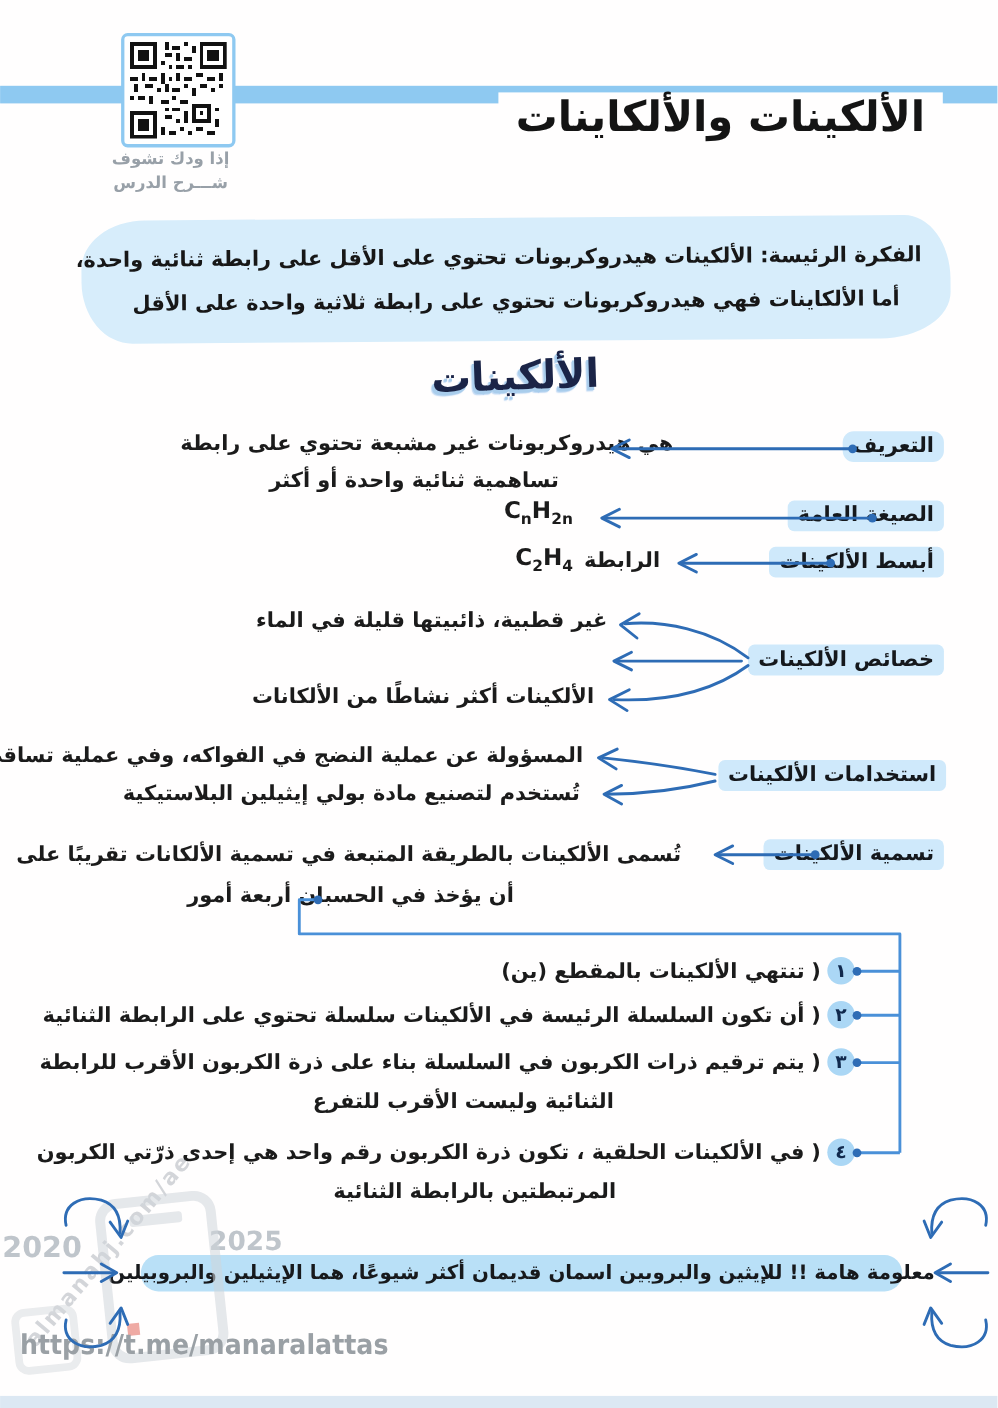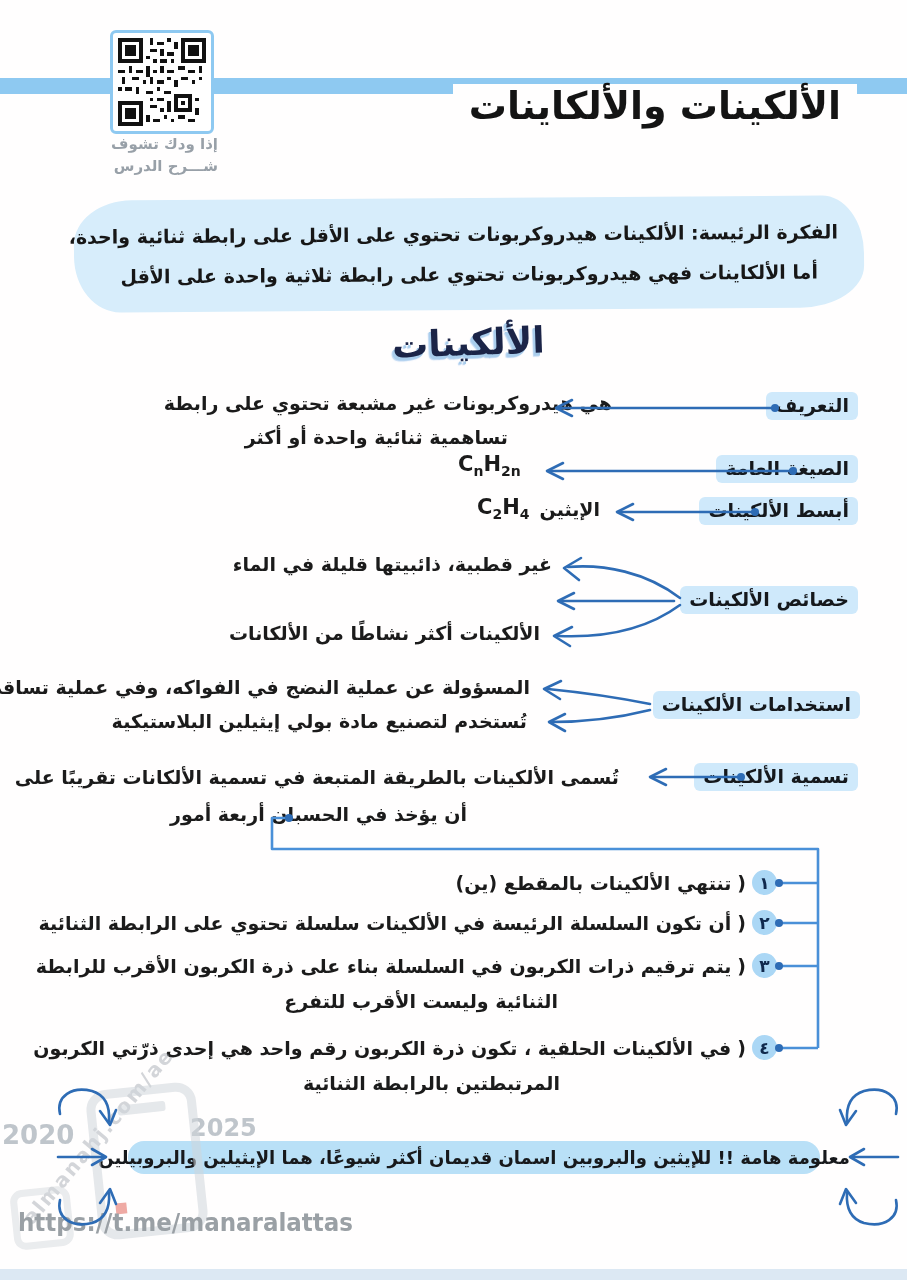--- a/index.html
+++ b/index.html
@@ -4,21 +4,21 @@
 <style>
   html,body{margin:0;padding:0;background:#ffffff;}
   .page{position:relative;width:907px;height:1280px;background:#fffefe;overflow:hidden;
         font-family:"DejaVu Sans","Liberation Sans",sans-serif;direction:rtl;}
   .abs{position:absolute;}
   .txt{font-weight:bold;color:#1b1b1b;font-size:19px;white-space:nowrap;}
   .lbl{font-weight:bold;color:#15181c;font-size:19px;background:#cfe9fb;border-radius:6px;
        padding:2px 9px 4px 9px;white-space:nowrap;}
   .bar{background:#8ec9f1;}
   .qr-box{border:3px solid #8ec9f1;border-radius:6px;background:#fff;padding:5px;}
-  .qr-caption{color:#98a0a8;font-weight:bold;font-size:15px;line-height:1.45;}
+  .qr-caption{color:#98a0a8;font-weight:bold;font-size:15px;text-align:center;line-height:1.45;}
   .main-title{font-weight:bold;font-size:38px;color:#141414;background:#fffefe;padding:0 16px;white-space:nowrap;}
   .bubble{background:#d7edfb;border-radius:58px 42px 64px 46px / 44px 58px 42px 56px;
           transform:rotate(-0.4deg);display:flex;flex-direction:column;justify-content:space-evenly;
           padding:6px 26px;box-sizing:border-box;}
   .bubble div{font-weight:bold;font-size:19px;color:#171717;text-align:center;white-space:nowrap;}
   .sec-title{font-weight:bold;font-size:36px;color:#1b2447;transform:rotate(-2deg);
              text-shadow:-2px 3px 0 #a9cdec, -3px 4px 1px rgba(140,185,235,.55);white-space:nowrap;}
   .formula{font-weight:bold;color:#1b1b1b;font-size:21px;direction:ltr;white-space:nowrap;
            font-family:"DejaVu Sans","Liberation Sans",sans-serif;}
   .formula sub{font-size:14px;}
@@ -72,36 +72,36 @@
     <div>شـــرح الدرس</div>
   </div>
 
   <div class="abs bubble" style="left:74px;top:198px;width:790px;height:112px;">
     <div>الفكرة الرئيسة: الألكينات هيدروكربونات تحتوي على الأقل على رابطة ثنائية واحدة،</div>
     <div>أما الألكاينات فهي هيدروكربونات تحتوي على رابطة ثلاثية واحدة على الأقل</div>
   </div>
 
   <div class="abs sec-title" style="left:392px;top:322px;">الألكينات</div>
 
-  <div class="abs lbl" style="right:49px;top:392px;">التعريف</div>
+  <div class="abs lbl" style="right:49px;top:392px;border-radius:10px;">التعريف</div>
   <div class="abs lbl" style="right:49px;top:455px;">الصيغة العامة</div>
   <div class="abs lbl" style="right:49px;top:497px;">أبسط الألكينات</div>
   <div class="abs lbl" style="right:49px;top:586px;">خصائص الألكينات</div>
   <div class="abs lbl" style="right:47px;top:691px;">استخدامات الألكينات</div>
   <div class="abs lbl" style="right:49px;top:763px;">تسمية الألكينات</div>
 
   <div class="abs txt" style="right:295px;top:392px;">هي هيدروكربونات غير مشبعة تحتوي على رابطة</div>
   <div class="abs txt" style="right:399px;top:426px;">تساهمية ثنائية واحدة أو أكثر</div>
 
   <div class="abs formula" style="left:458px;top:452px;">
     <span>C</span><sub>n</sub><span>H</span><sub>2n</sub>
   </div>
 
   <div class="abs" style="right:307px;top:495px;display:flex;align-items:center;gap:10px;direction:rtl;">
-    <span class="txt">الإيثين</span>
+    <span class="txt">الرابطة</span>
     <span class="formula">
       <span>C</span><sub>2</sub><span>H</span><sub>4</sub>
     </span>
   </div>
 
   <div class="abs txt" style="right:355px;top:553px;">غير قطبية، ذائبيتها قليلة في الماء</div>
   <div class="abs txt" style="right:367px;top:622px;">الألكينات أكثر نشاطًا من الألكانات</div>
 
   <div class="abs txt" style="right:377px;top:676px;">المسؤولة عن عملية النضج في الفواكه، وفي عملية تساقط الأوراق</div>
   <div class="abs txt" style="right:380px;top:710px;">تُستخدم لتصنيع مادة بولي إيثيلين البلاستيكية</div>

